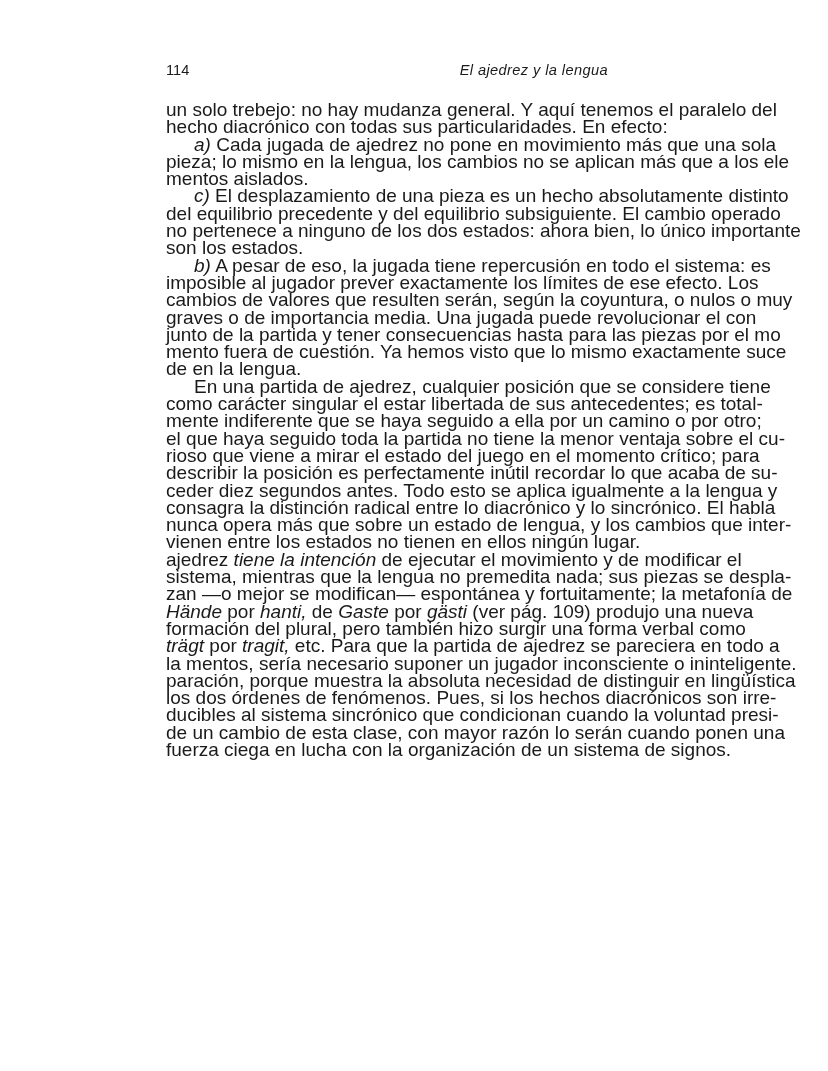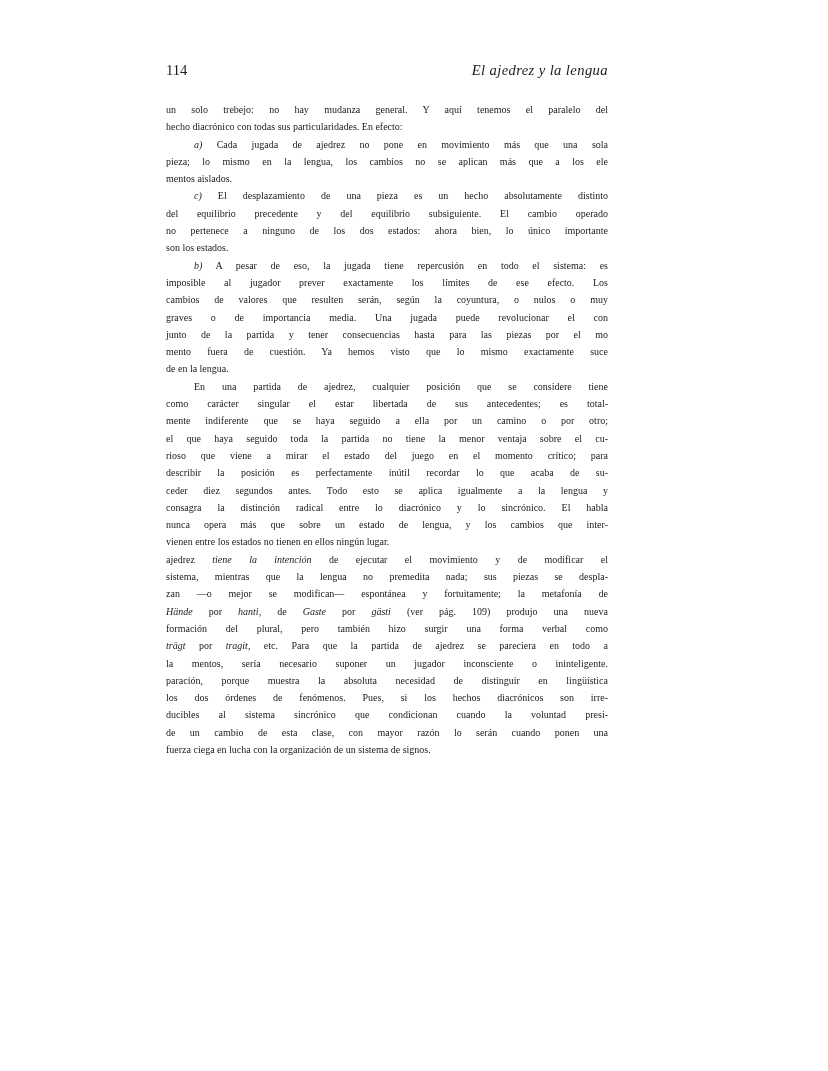--- a/index.html
+++ b/index.html
@@ -1,22 +1,22 @@
 <!DOCTYPE html>
 <html><head>
 <meta charset="utf-8">
 <style>
   html, body { margin: 0; padding: 0; background: #ffffff; }
   body { width: 828px; height: 1071px; position: relative; overflow: hidden; }
   .page { position: absolute; left: 166px; top: 62px; width: 442px;
-    font-family: Liberation Serif, serif; color: #1a1a1a; }
+    font-family: Liberation Sans, sans-serif; color: #1a1a1a; }
   .header { display: flex; justify-content: space-between; align-items: baseline;
     font-size: 14.6px; height: 20px; margin-bottom: 19px; }
   .header .title { font-style: italic; letter-spacing: 0.4px; margin-left: 36px; }
-  .body { font-size: 10px; line-height: 17.3px; }
+  .body { font-size: 19px; line-height: 17.3px; }
   .line { white-space: nowrap; text-align: justify; text-align-last: justify; height: 17.3px; }
   .line.last { text-align-last: left; }
   .line.indent { padding-left: 28px; }
   i { font-style: italic; }
 </style>
 </head>
 <body>
 
 <div class="page">
   <div class="header">

